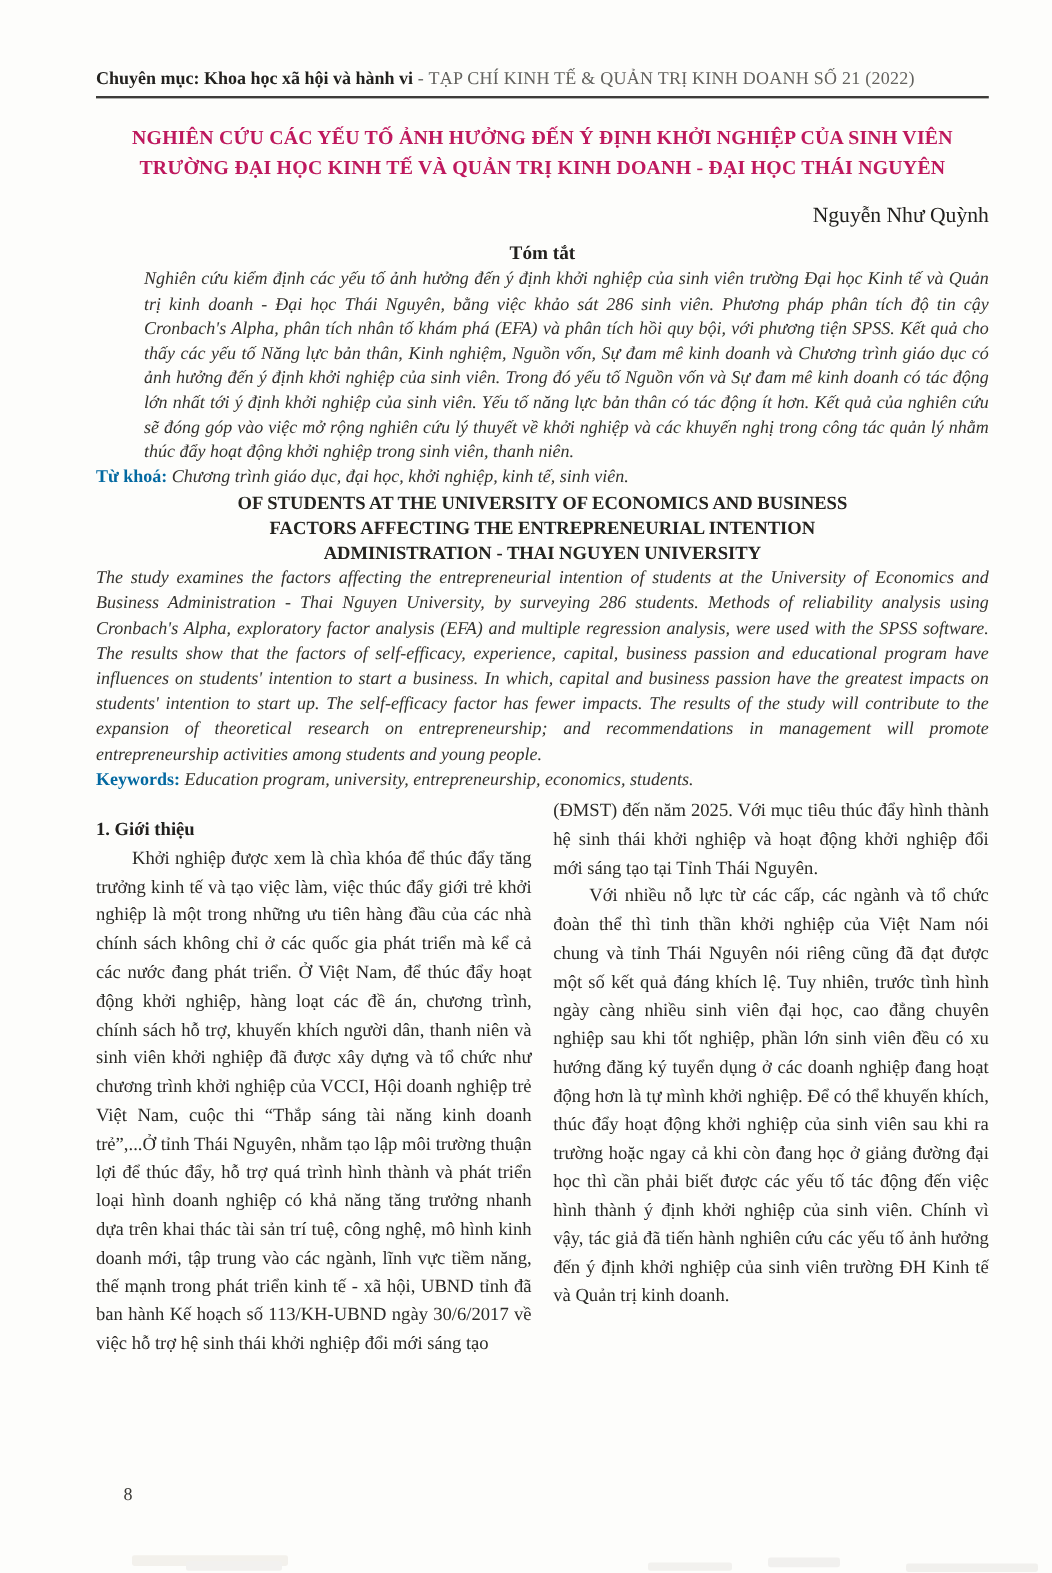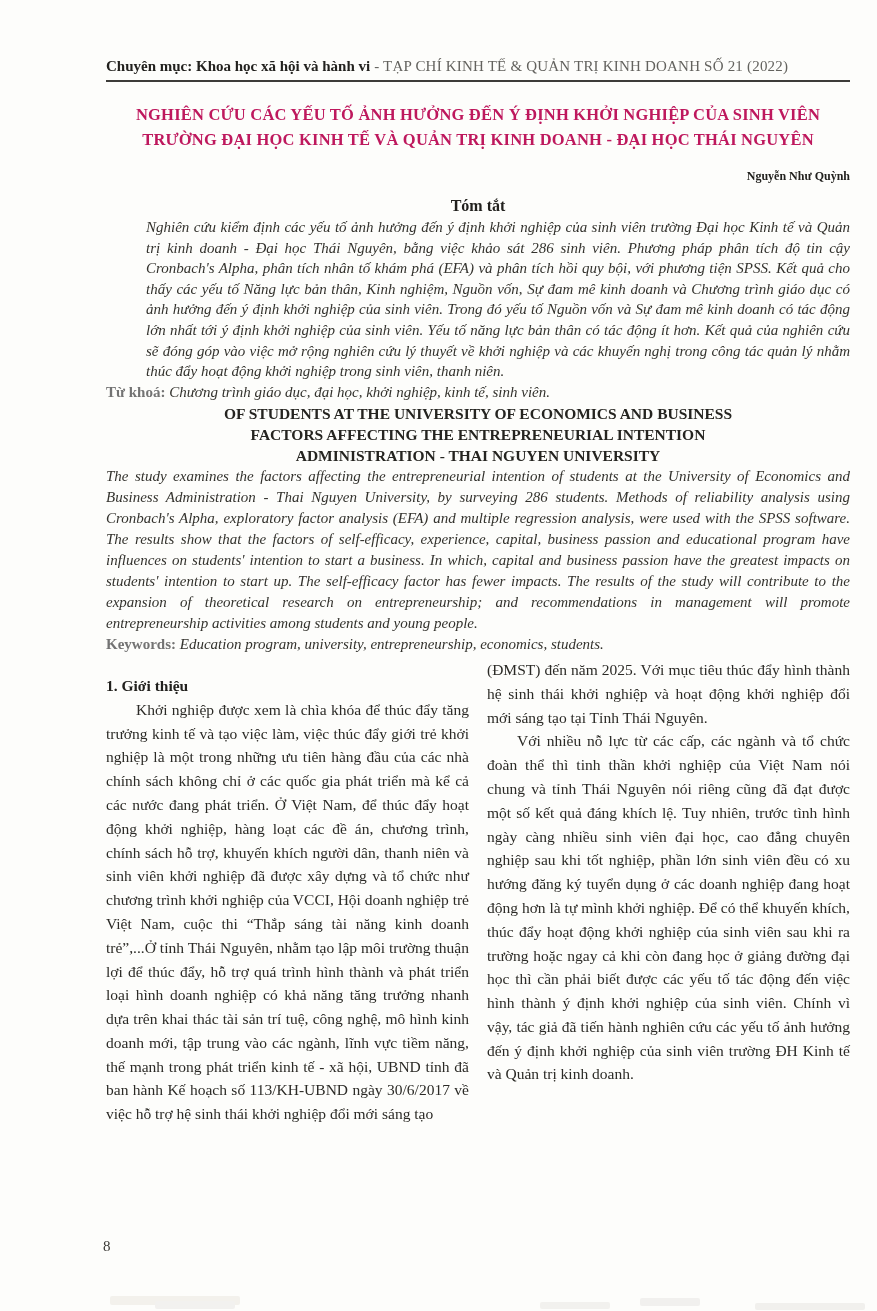--- a/index.html
+++ b/index.html
@@ -8,21 +8,21 @@
     width: 877px;
     height: 1311px;
     margin: 0 auto;
     background: #fdfdfb;
     overflow: hidden;
     font-family: "Liberation Serif", "DejaVu Serif", serif;
     color: #2b2a26;
   }
   .content {
     position: absolute;
-    left: 106px;
+    left: 80px;
     top: 0;
     width: 744px;
   }
 
   
   .journal-header {
     margin-top: 58px;
     padding-bottom: 5px;
     border-bottom: 2px solid #3d3c39;
     font-size: 15px;
@@ -38,22 +38,22 @@
     font-weight: bold;
     font-size: 16.5px;
     line-height: 25px;
     color: #be185d;
     letter-spacing: 0.2px;
   }
 
   .author-line {
     margin-top: 17px;
     text-align: right;
-    font-weight: bold;
-    font-size: 12px;
+    font-weight: normal;
+    font-size: 18px;
     color: #22211e;
   }
 
   .abstract-heading {
     margin-top: 13px;
     text-align: center;
     font-weight: bold;
     font-size: 16px;
     color: #22211e;
   }
@@ -66,21 +66,21 @@
     text-align: justify;
     color: #33322d;
     margin-left: 40px;
   }
   .kw-line {
     font-size: 15px;
     line-height: 20.6px;
     text-align: left;
     color: #33322d;
   }
-  .kw-line .kw-label { font-weight: bold; font-style: normal; color: #737373; }
+  .kw-line .kw-label { font-weight: bold; font-style: normal; color: #0369a1; }
   .kw-line .kw-text { font-style: italic; }
 
   .title-en {
     text-align: center;
     font-weight: bold;
     font-size: 15.5px;
     line-height: 21px;
     color: #252420;
     margin-top: 1px;
   }

